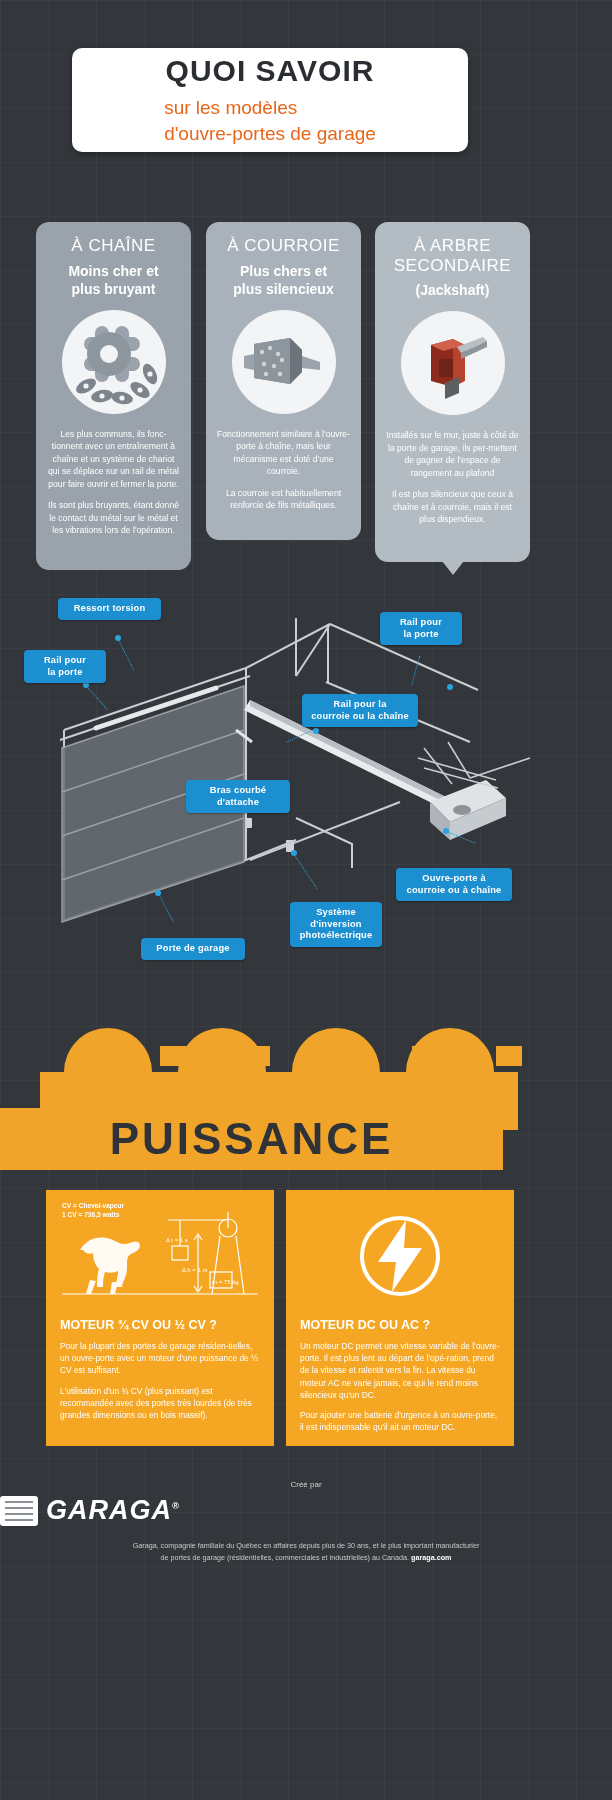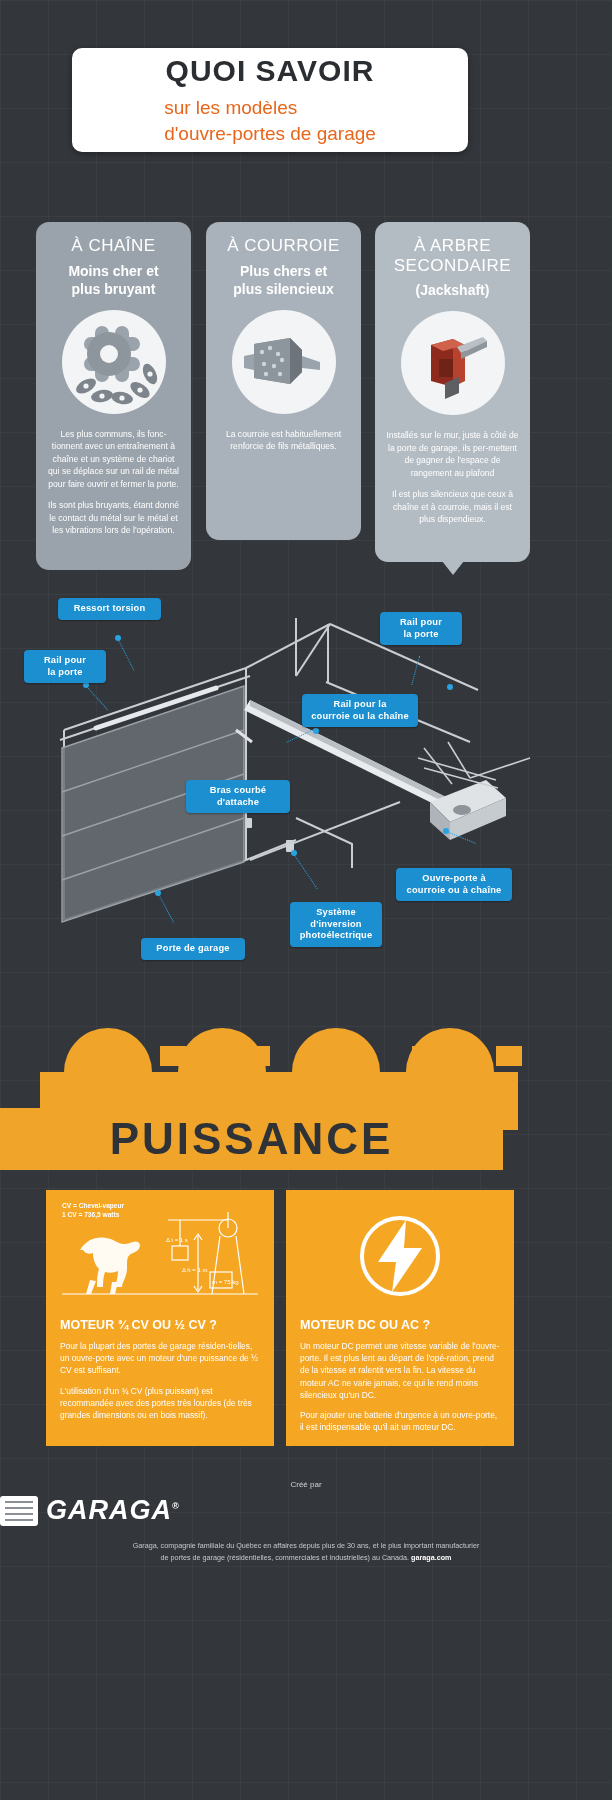--- a/index.html
+++ b/index.html
@@ -187,20 +187,21 @@
               <circle cx="42" cy="56" r="2.2"></circle>
                 <circle cx="50" cy="50" r="2.2"></circle>
               <circle cx="34" cy="64" r="2.2"></circle>
                 <circle cx="48" cy="64" r="2.2"></circle>
             </g>
             <path d="M70 46 L88 52 L88 60 L70 58 Z" fill="#9aa3ab"></path>
             <path d="M12 46 L22 44 L22 60 L12 58 Z" fill="#9aa3ab"></path>
           </g>
         </svg>
       </div>
+      <p>Fonctionnement similaire à l'ouvre-porte à chaîne, mais leur mécanisme est doté d'une courroie.</p>
       <p>La courroie est habituellement renforcie de fils métalliques.</p>
     </div>
 
     <div class="col c3">
       <h2>
         <span>À ARBRE SECONDAIRE</span>
       </h2>
       <div class="tag">(Jackshaft)</div>
       <div class="circle">
         <svg viewBox="0 0 104 104" width="104" height="104">

